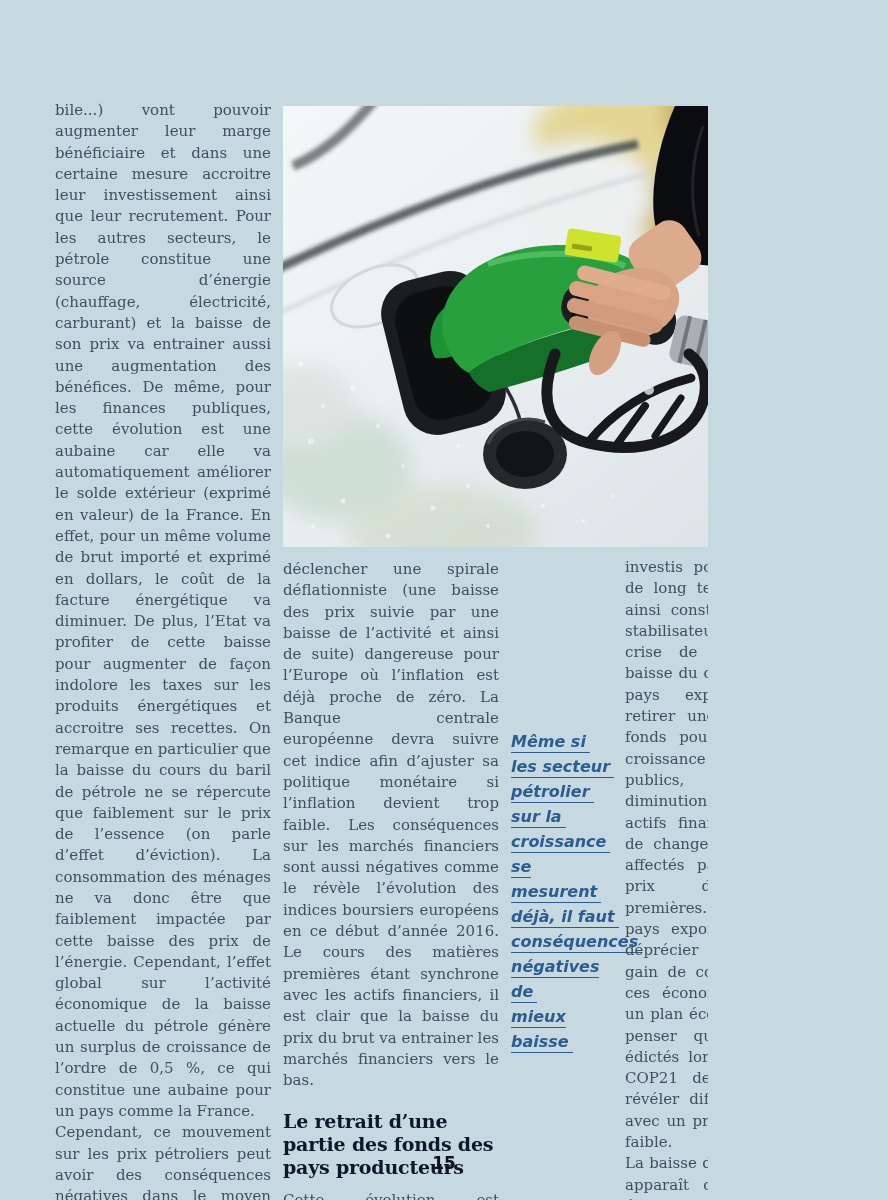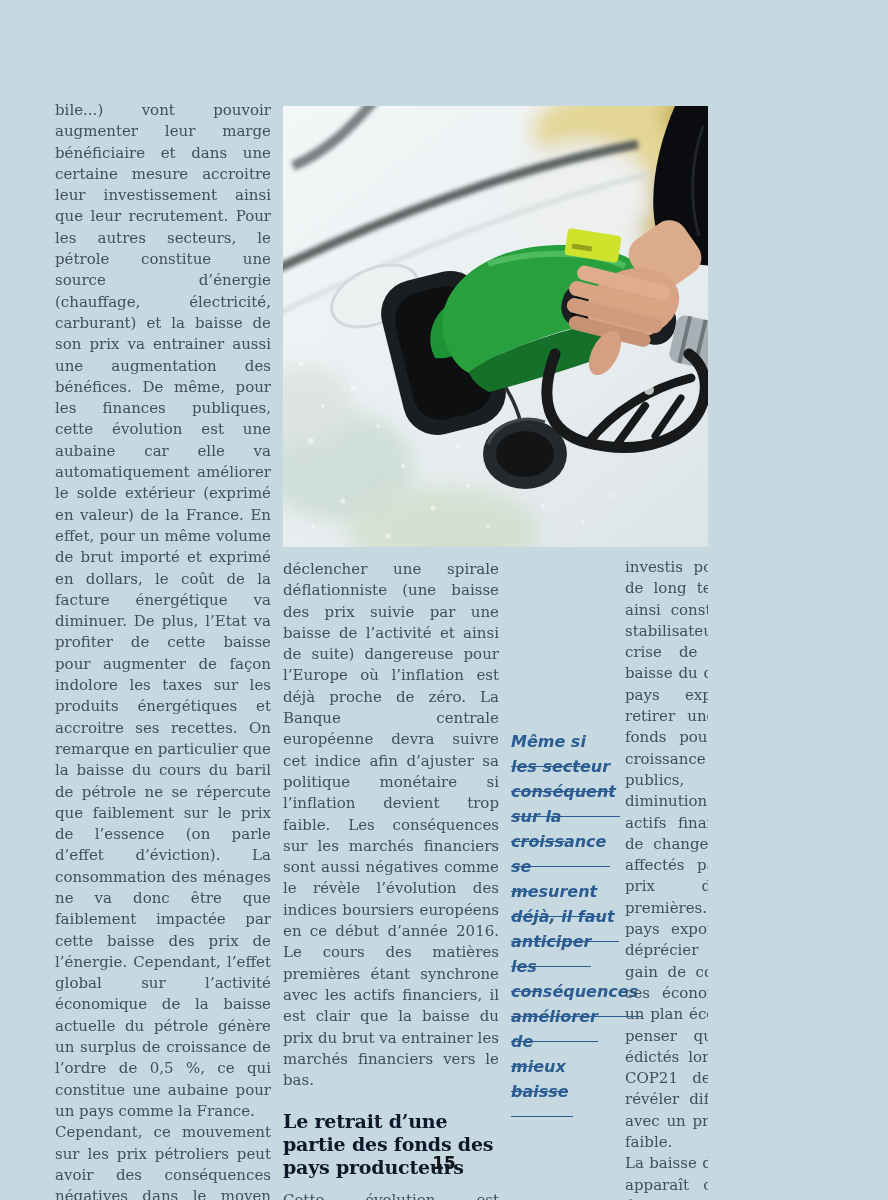--- a/index.html
+++ b/index.html
@@ -15,21 +15,21 @@
   .col3{left:625px;top:557px;}
   .photo{position:absolute;left:283px;top:106px;width:556px;height:441px;margin:0;}
   .photo svg{display:block;width:100%;height:100%;}
   .photo-credit{position:absolute;left:843px;top:545px;transform:rotate(-90deg);
                 transform-origin:0 0;font-family:"DejaVu Sans",sans-serif;font-size:8.5px;
                 color:#7d858b;letter-spacing:.4px;white-space:nowrap;}
   .pullquote{position:absolute;left:511px;top:729px;width:112px;
              font-family:"DejaVu Sans",sans-serif;font-weight:700;font-style:italic;
              color:#2b5c92;font-size:16px;line-height:25px;}
   .pq-line{display:block;}
-  .pq-line > span{border-bottom:1.5px solid #2b5c92;padding-bottom:15px;padding-right:4px;}
+  .pq-line > span{border-bottom:1.5px solid #2b5c92;padding-bottom:1px;padding-right:4px;}
   .pagenum-wrap{position:absolute;left:0;top:1153px;width:888px;text-align:center;}
   .pagenum{font-family:"DejaVu Sans",sans-serif;font-weight:700;font-size:17px;color:#111318;}
 </style>
 </head>
 <body>
 
 <div class="page">
 
   <section class="col col1">
     <p>bile...) vont pouvoir augmenter leur marge bénéficiaire et dans une certaine mesure accroitre leur investissement ainsi que leur recrutement. Pour les autres secteurs, le pétrole constitue une source d’énergie (chauffage, électricité, carburant) et la baisse de son prix va entrainer aussi une augmentation des bénéfices. De même, pour les finances publiques, cette évolution est une aubaine car elle va automatiquement améliorer le solde extérieur (exprimé en valeur) de la France. En effet, pour un même volume de brut importé et exprimé en dollars, le coût de la facture énergétique va diminuer. De plus, l’Etat va profiter de cette baisse pour augmenter de façon indolore les taxes sur les produits énergétiques et accroitre ses recettes. On remarque en particulier que la baisse du cours du baril de pétrole ne se répercute que faiblement sur le prix de l’essence (on parle d’effet d’éviction). La consommation des ménages ne va donc être que faiblement impactée par cette baisse des prix de l’énergie. Cependant, l’effet global sur l’activité économique de la baisse actuelle du pétrole génère un surplus de croissance de l’ordre de 0,5 %, ce qui constitue une aubaine pour un pays comme la France.</p>
@@ -163,28 +163,27 @@
 
   <section class="col col2">
     <p>déclencher une spirale déflationniste (une baisse des prix suivie par une baisse de l’activité et ainsi de suite) dangereuse pour l’Europe où l’inflation est déjà proche de zéro. La Banque centrale européenne devra suivre cet indice afin d’ajuster sa politique monétaire si l’inflation devient trop faible. Les conséquences sur les marchés financiers sont aussi négatives comme le révèle l’évolution des indices boursiers européens en ce début d’année 2016. Le cours des matières premières étant synchrone avec les actifs financiers, il est clair que la baisse du prix du brut va entrainer les marchés financiers vers le bas.</p>
     <h2>Le retrait d’une partie des fonds des pays producteurs</h2>
     <p>Cette évolution est amplifiée par la dégradation des finances publiques des pays exportateurs de pétrole. La plupart de ces pays ont créé d’immenses fonds souverains afin de financer au mieux leur croissance future à partir des revenus issus en particulier du pétrole. Ces fonds sont peu mobiles car</p>
   </section>
 
   <aside class="pullquote">
     <span class="pq-line"><span>Même si</span></span>
     <span class="pq-line"><span>les secteur</span></span>
-    <span class="pq-line"><span>conséquent</span></span>
+    <span class="pq-line"><span>pétrolier</span></span>
     <span class="pq-line"><span>sur la</span></span>
     <span class="pq-line"><span>croissance</span></span>
     <span class="pq-line"><span>se mesurent</span></span>
     <span class="pq-line"><span>déjà, il faut</span></span>
-    <span class="pq-line"><span>anticiper les</span></span>
     <span class="pq-line"><span>conséquences</span></span>
-    <span class="pq-line"><span>améliorer de</span></span>
+    <span class="pq-line"><span>négatives de</span></span>
     <span class="pq-line"><span>mieux baisse</span></span>
   </aside>
 
   <section class="col col3">
     <p>investis pour des objectifs de long terme. Ils avaient ainsi constitué un élément stabilisateur pendant la crise de 2008. Avec la baisse du cours du brut, les pays exportateurs vont retirer une partie de ces fonds pour stabiliser leur croissance et leurs comptes publics, impliquant une diminution du prix des actifs financiers. Les taux de change vont aussi être affectés par la baisse du prix des matières premières. Les devises des pays exportateurs vont se déprécier provoquant un gain de compétitivité dans ces économies. Enfin, sur un plan écologique, on peut penser que les objectifs édictés lors de la dernière COP21 de Paris vont se révéler difficiles à réaliser avec un prix de l’énergie si faible.</p>
     <p>La baisse du prix du pétrole apparaît comme un choc économique qui devrait s’inscrire dans la durée. Même si les effets bénéfiques sur la croissance se mesurent déjà en France, il est important de ne pas tomber dans un optimisme béat et d’anticiper les conséquences négatives et déstabilisatrices qui pourraient apparaitre. ●</p>
   </section>
 
   <footer class="pagenum-wrap">
     <span class="pagenum">15</span>

